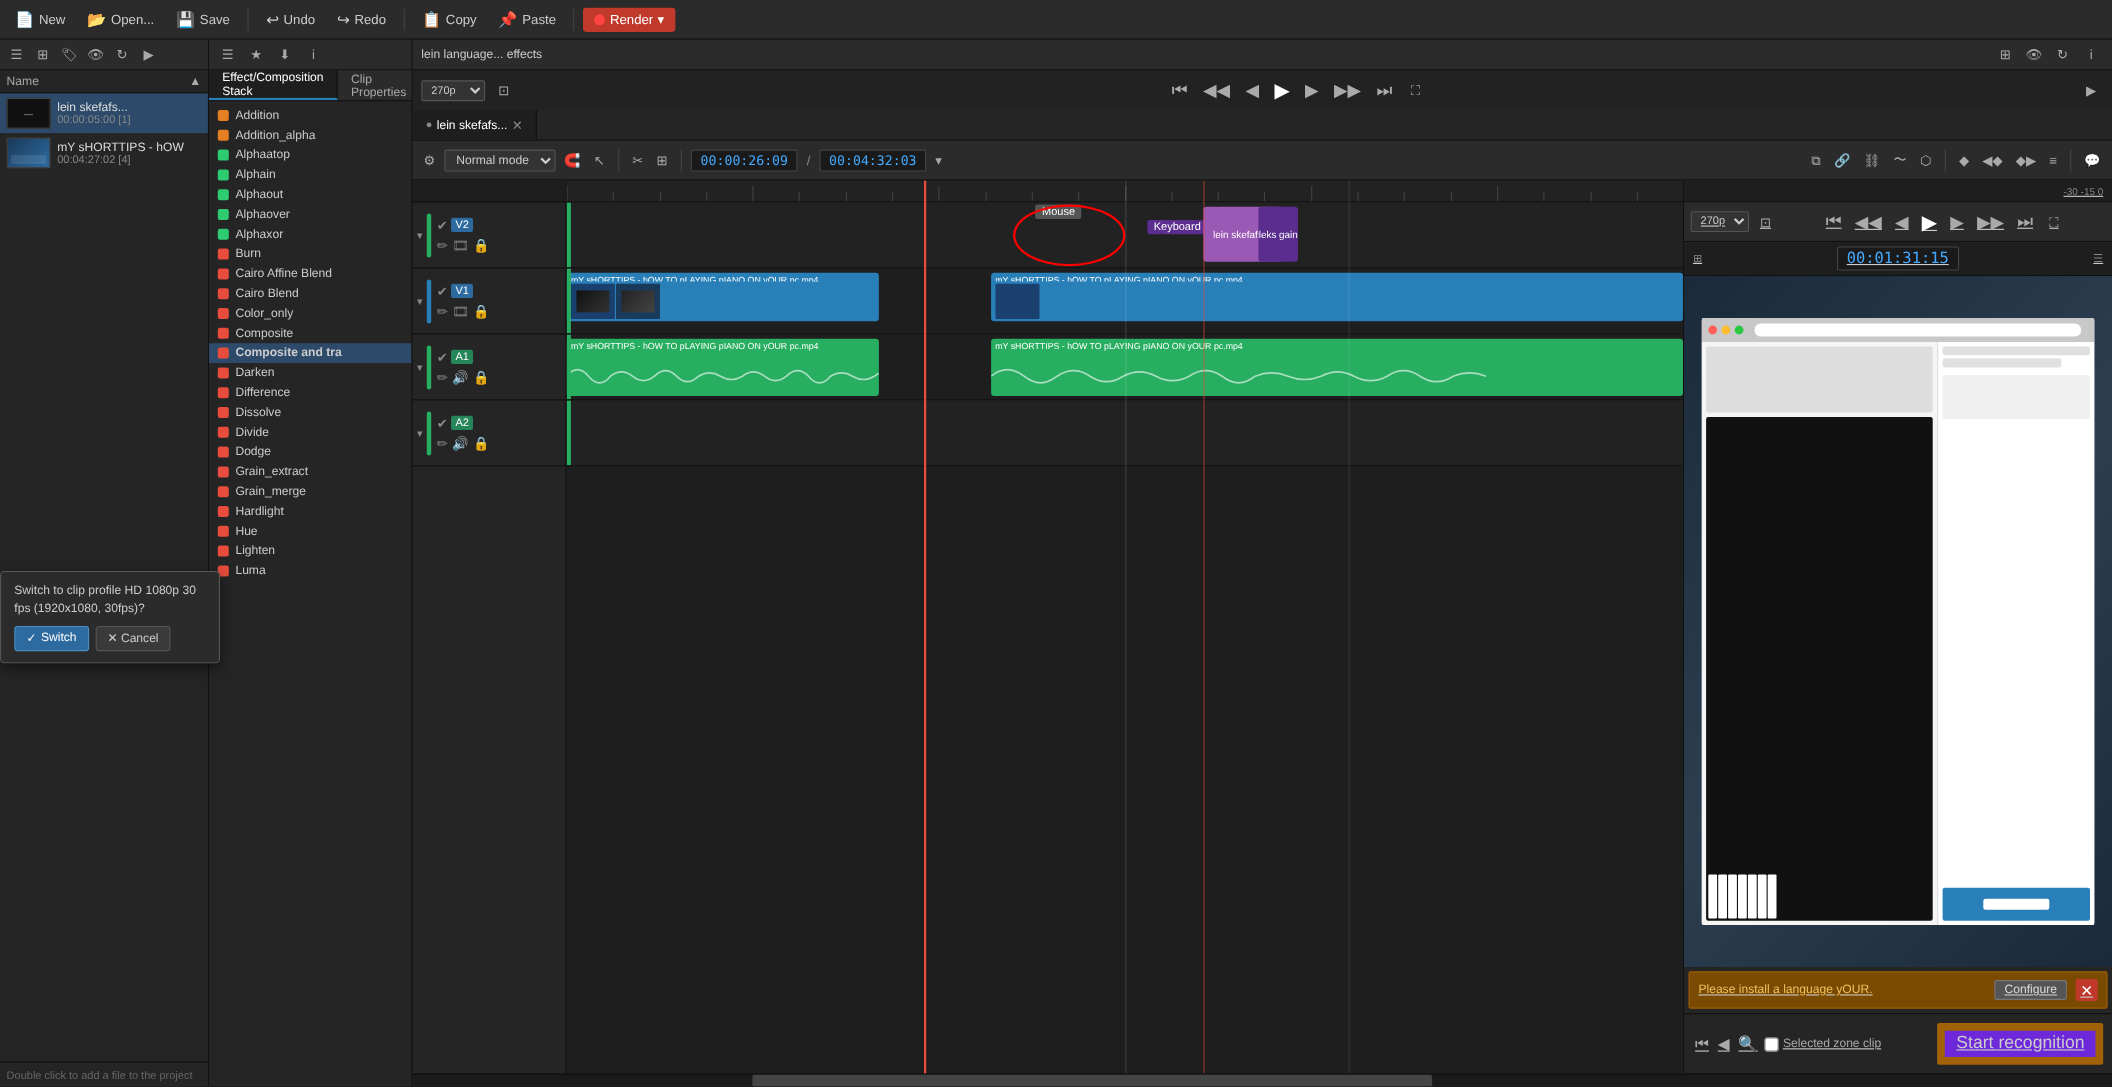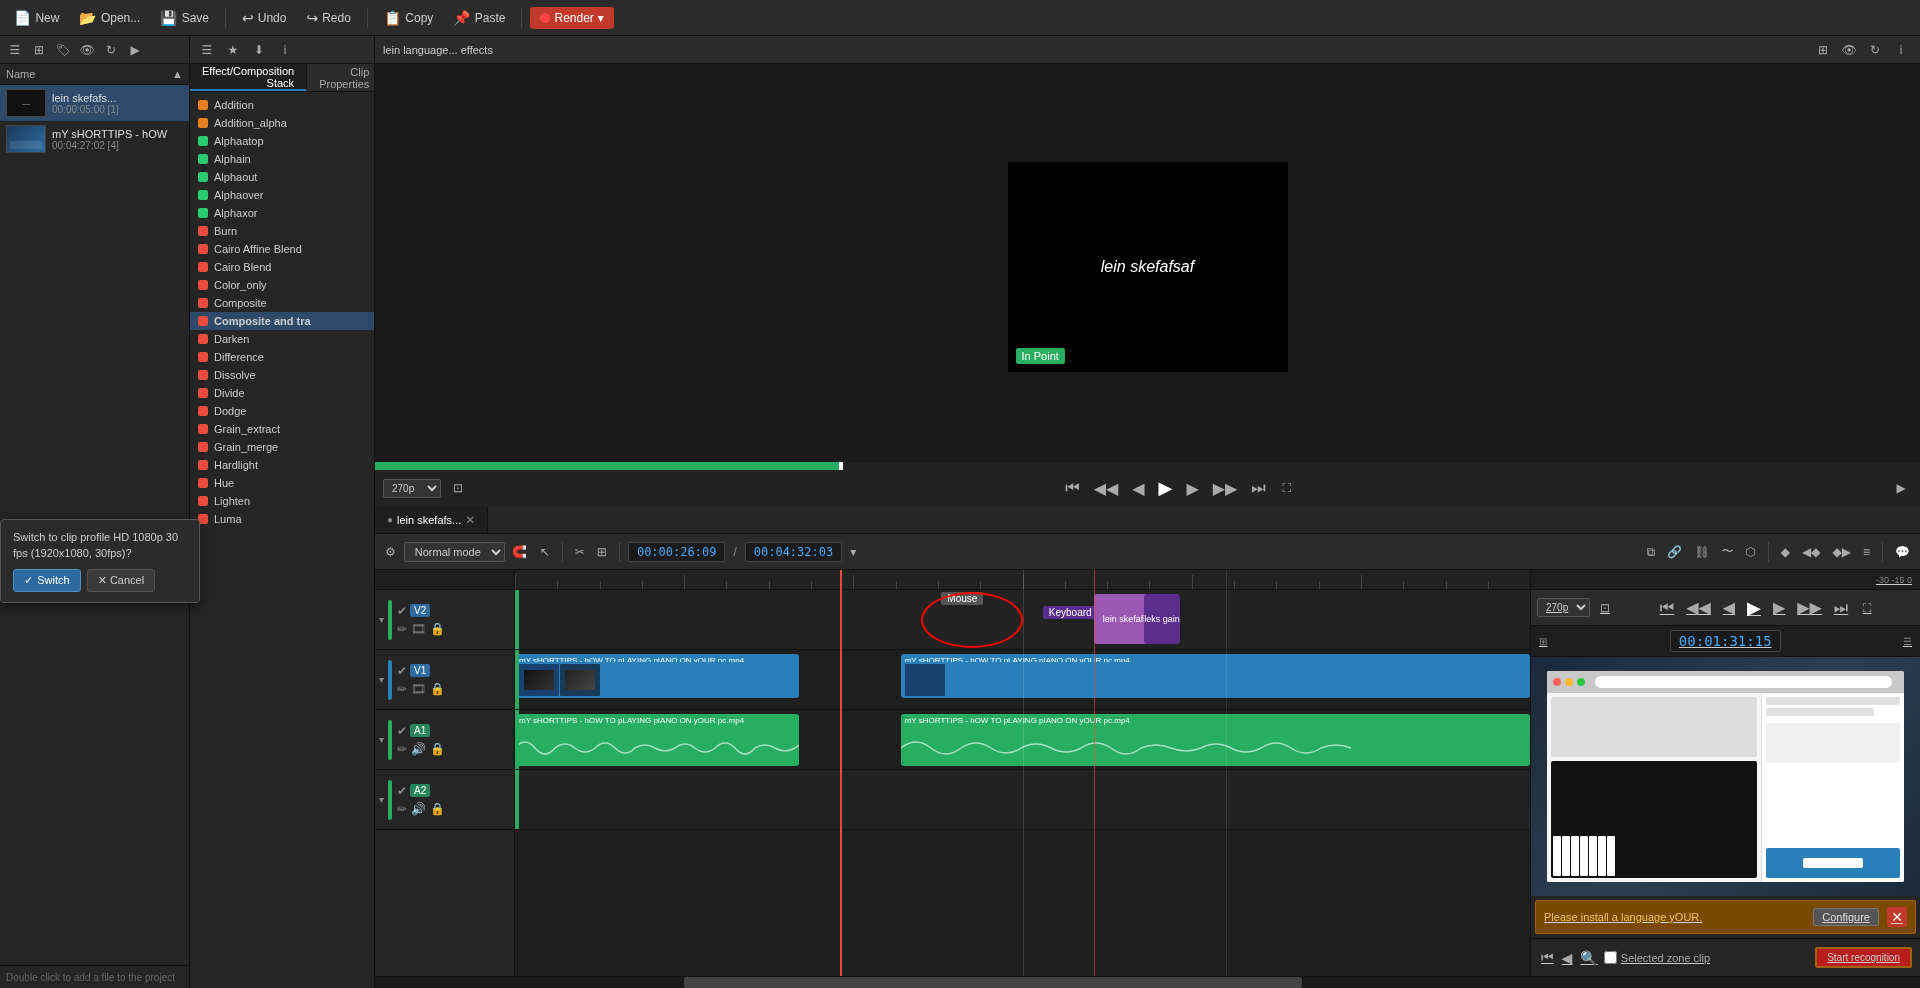--- a/index.html
+++ b/index.html
@@ -284,27 +284,27 @@
       padding: 2px;
     }
     .stt-checkbox {
       display: flex;
       align-items: center;
       gap: 4px;
       font-size: 11px;
       color: #aaa;
     }
     .start-recog-btn {
-      background: #b91c1c;
-      border: 2px solid #a16207;
+      background: #6d28d9;
+      border: 7px solid #a16207;
       color: #ccc;
       padding: 3px 10px;
       cursor: pointer;
       border-radius: 2px;
-      font-size: 10px;
+      font-size: 16px;
       margin-left: auto;
     }
 
     
     #composition-tabs {
       display: flex;
       align-items: stretch;
       background: #252525;
       border-bottom: 1px solid #111;
       height: 28px;
@@ -535,21 +535,20 @@
       display: flex; align-items: center; gap: 4px;
     }
 
     
     #effect-comp-tabs {
       display: flex;
       background: #2b2b2b;
       border-bottom: 1px solid #111;
       height: 28px;
       flex-shrink: 0;
-      text-align: right;
     }
     .ect {
       padding: 0 12px;
       display: flex;
       align-items: center;
       cursor: pointer;
       border-right: 1px solid #111;
       font-size: 11px;
       color: #aaa;
     }
@@ -864,31 +863,20 @@
     <div style="height:28px;background:#2b2b2b;border-bottom:1px solid #111;display:flex;align-items:center;padding:0 8px;gap:8px;flex-shrink:0;">
       <span style="font-size:11px;color:#ccc;">lein language... effects</span>
       <div style="margin-left:auto;display:flex;gap:4px;">
         <button class="small-icon-btn">⊞</button>
         <button class="small-icon-btn">👁</button>
         <button class="small-icon-btn">↻</button>
         <button class="small-icon-btn">ℹ</button>
       </div>
     </div>
 
-    <div id="preview-area" style="height:320px;flex-shrink:0;position:relative;background:#1a1a1a;">
-      <div id="preview-black">
-        <div class="preview-text-overlay">lein skefafsaf</div>
-        <div id="preview-inpoint-badge">In Point</div>
-      </div>
-
-      <div style="position:absolute;bottom:0;left:0;right:0;height:8px;background:#222;">
-        <div style="position:absolute;left:0;width:30%;height:100%;background:#27ae60;"></div>
-        <div style="position:absolute;left:30%;width:4px;height:100%;background:#fff;"></div>
-      </div>
-    </div>
 
     <div id="preview-controls-bar" style="background:#222;height:36px;display:flex;align-items:center;gap:6px;padding:0 8px;flex-shrink:0;">
       <select class="res-select">
         <option>270p</option>
         <option>540p</option>
         <option>1080p</option>
       </select>
       <button class="small-icon-btn">⊡</button>
       <div style="flex:1"></div>
       <button class="pc-btn">⏮</button>

